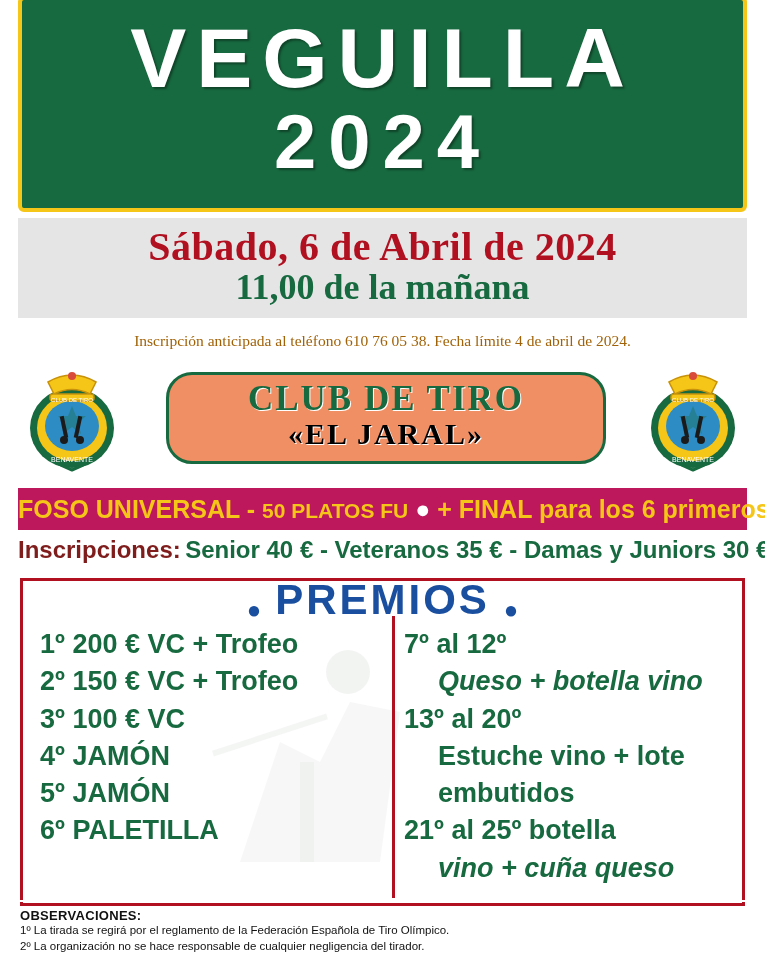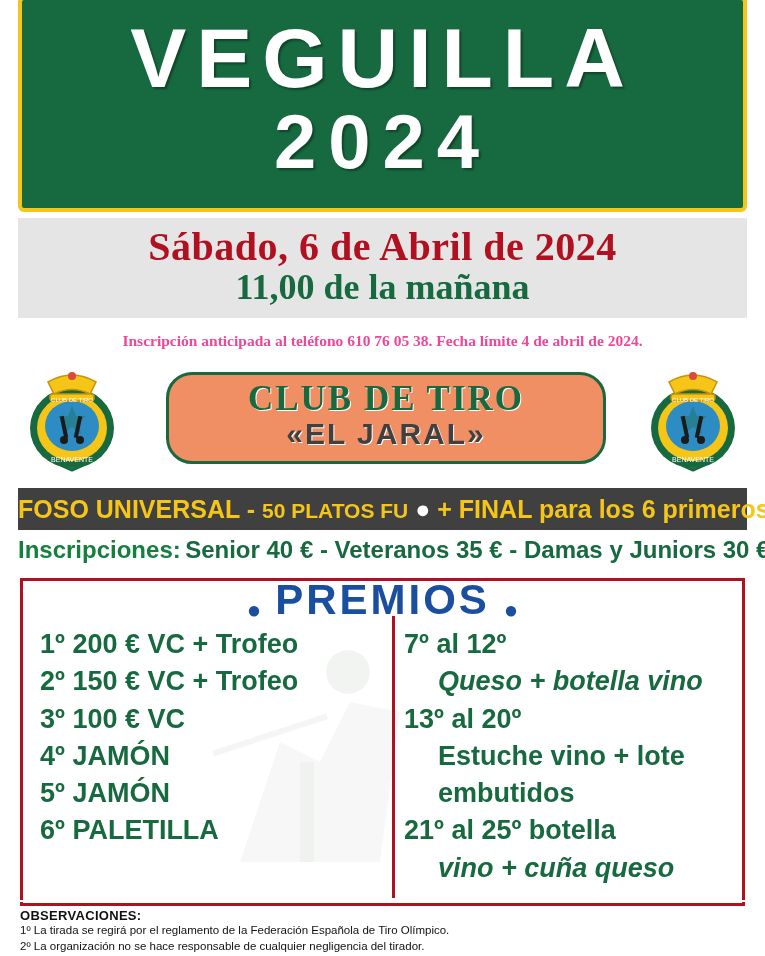--- a/index.html
+++ b/index.html
@@ -76,23 +76,23 @@
     line-height:1.1;
     margin-top:-2px;
   }
 
   
   .note{
     position:absolute;
     left:0; top:332px; width:765px;
     text-align:center;
     font-family:"Liberation Serif", serif;
-    color:#ec4899;
+    color:#a16207;
     font-size:15.5px;
-    font-weight:bold;
+    font-weight:normal;
   }
 
   
   .club-row{
     position:absolute;
     left:18px; top:364px; width:729px; height:112px;
   }
   .crest{
     position:absolute; top:2px;
     width:96px;height:106px;
@@ -114,56 +114,56 @@
   .club-banner .l1{
     font-family:"Liberation Serif", serif;
     font-weight:bold;
     font-size:35px;
     color:#17693f;
     letter-spacing:2px;
     text-shadow:1px 1px 0 #ffffff;
     line-height:1.15;
   }
   .club-banner .l2{
-    font-family:Liberation Sans, sans-serif;
+    font-family:Liberation Serif, serif;
     font-weight:bold;
     font-size:30px;
-    color:#404040;
+    color:#000000;
     letter-spacing:2px;
     text-shadow:1px 1px 0 #ffffff;
     line-height:1.0;
   }
 
   
   .modality-band{
     position:absolute;
     left:18px; top:488px;
     width:729px; height:42px;
-    background:#404040;
+    background:#be185d;
     box-sizing:border-box;
   }
   .modality-band span{
     color:#f5c518;
     font-weight:bold;
     font-size:25px;
     line-height:42px;
     white-space:nowrap;
   }
   .modality-band .small{font-size:21px;}
   .modality-band .dot{color:#ffffff;}
 
   
   .fees{
     position:absolute;
     left:18px; top:536px; width:729px;
     text-align:center;
     white-space:nowrap;
   }
   .fees .lbl{
-    color:#15803d; font-weight:bold; font-size:24px;
+    color:#7f1d1d; font-weight:bold; font-size:24px;
   }
   .fees .val{
     color:#17693f; font-weight:bold; font-size:24px;
   }
 
   
   .premios-box{
     position:absolute;
     left:20px; top:578px;
     width:725px; height:328px;

